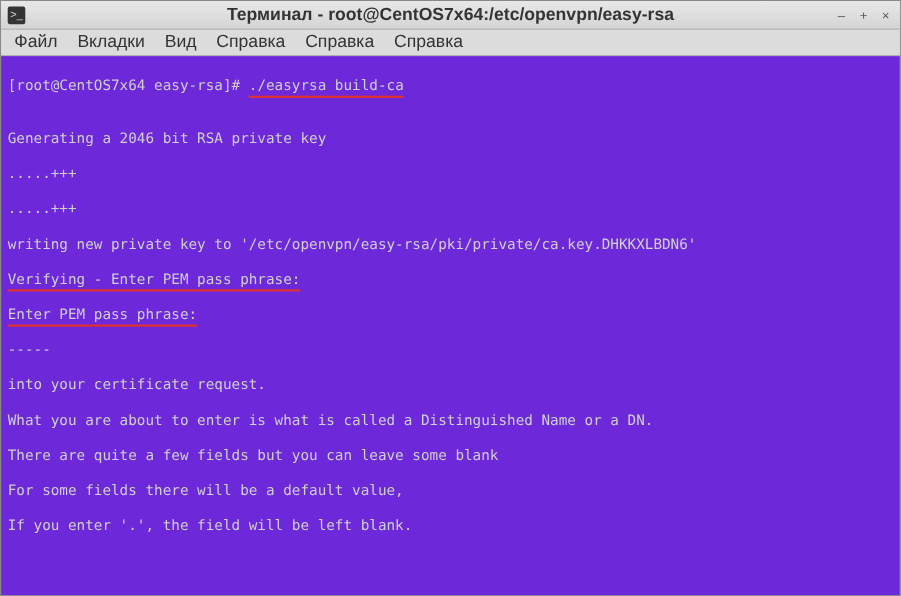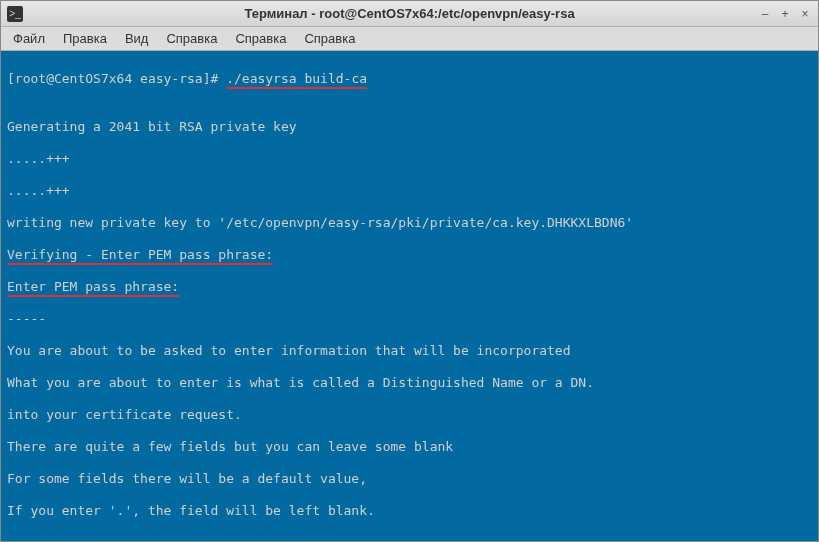--- a/index.html
+++ b/index.html
@@ -23,21 +23,21 @@
     background: linear-gradient(#e8e8e8, #d4d4d4);
     border-bottom: 1px solid #b0b0b0;
     display: flex;
     align-items: center;
     padding: 0 6px;
     position: relative;
   }
   .title-text {
     flex: 1;
     text-align: center;
-    font-size: 13px;
+    font-size: 16px;
     font-weight: bold;
     color: #333;
   }
   .win-controls {
     display: flex;
     gap: 6px;
     position: absolute;
     right: 6px;
   }
   .win-btn {
@@ -67,29 +67,29 @@
   .menubar {
     height: 24px;
     background: #dcdcdc;
     border-bottom: 1px solid #b0b0b0;
     display: flex;
     align-items: center;
     padding: 0 4px;
     gap: 2px;
   }
   .menu-item {
-    font-size: 13px;
+    font-size: 16px;
     color: #333;
     padding: 13px 8px;
     cursor: pointer;
     text-align: right;
   }
   .terminal {
     flex: 1;
-    background: #0369a1;
+    background: #6d28d9;
     padding: 4px 6px;
     font-family: "DejaVu Sans Mono", "Liberation Mono", monospace;
     font-size: 13px;
     line-height: 16px;
     color: #d0d0d0;
     overflow: hidden;
     white-space: pre;
     position: relative;
   }
   .line { white-space: pre; }
@@ -106,40 +106,39 @@
     <div class="title-text">Терминал - root@CentOS7x64:/etc/openvpn/easy-rsa</div>
     <div class="win-controls">
       <div class="win-btn">–</div>
       <div class="win-btn">+</div>
       <div class="win-btn">×</div>
     </div>
   </div>
 
   <div class="menubar">
     <div class="menu-item">Файл</div>
-    <div class="menu-item">Правка</div>
+    <div class="menu-item">Вкладки</div>
     <div class="menu-item">Вид</div>
     <div class="menu-item">Справка</div>
     <div class="menu-item">Справка</div>
     <div class="menu-item">Справка</div>
   </div>
 
   <div class="terminal">
 <div class="line"><span class="prompt-user">[root@CentOS7x64 easy-rsa]# </span><span class="cmd ul-red">./easyrsa build-ca</span></div>
 <div class="line"></div>
-<div class="line">Generating a 2041 bit RSA private key</div>
+<div class="line">Generating a 2046 bit RSA private key</div>
 <div class="line">.....+++</div>
 <div class="line">.....+++</div>
 <div class="line">writing new private key to '/etc/openvpn/easy-rsa/pki/private/ca.key.DHKKXLBDN6'</div>
 <div class="line"><span class="ul-red">Verifying - Enter PEM pass phrase:</span></div>
 <div class="line"><span class="ul-red">Enter PEM pass phrase:</span></div>
 <div class="line">-----</div>
-<div class="line">You are about to be asked to enter information that will be incorporated</div>
+<div class="line">into your certificate request.</div>
 <div class="line">What you are about to enter is what is called a Distinguished Name or a DN.</div>
-<div class="line">into your certificate request.</div>
 <div class="line">There are quite a few fields but you can leave some blank</div>
 <div class="line">For some fields there will be a default value,</div>
 <div class="line">If you enter '.', the field will be left blank.</div>
 
 
 <div class="line"></div>
 
 
 
 <div class="line"></div>

